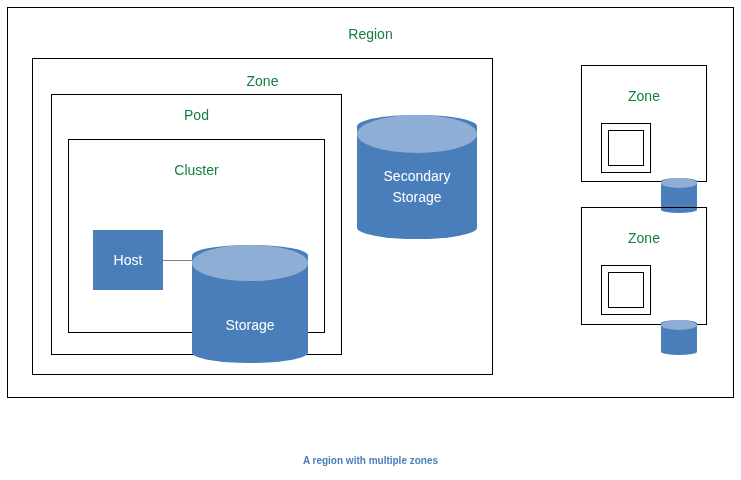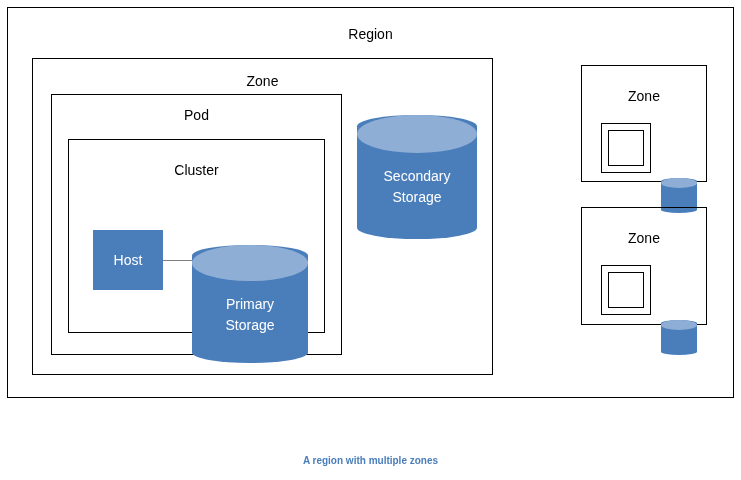--- a/index.html
+++ b/index.html
@@ -21,21 +21,21 @@
     position: absolute;
     border: 1px solid #000000;
     background: transparent;
     box-sizing: border-box;
   }
   .box-label {
     position: absolute;
     left: 0;
     right: 0;
     text-align: center;
-    color: #000000;
+    color: #15803d;
     font-size: 14px;
     line-height: 16px;
     white-space: nowrap;
   }
 
   
   .cyl {
     position: absolute;
     box-sizing: border-box;
     margin-top: 45px;
@@ -135,21 +135,20 @@
 
   <div class="connector" style="left:163px; top:260px; width:40px;"></div>
 
   <div class="host" style="left:93px; top:230px; width:70px; height:60px;">
     <span>Host</span>
   </div>
 
   <div class="cyl" style="left:192px; top:200px; width:116px; height:118px;">
     <div class="cyl-body"></div>
     <div class="cyl-top" style="height:36px;"></div>
-    <div class="cyl-text" style="top:50px;">Primary</div>
     <div class="cyl-text" style="top:71px;">Storage</div>
   </div>
 
   <div class="cyl" style="left:357px; top:70px; width:120px; height:124px;">
     <div class="cyl-body"></div>
     <div class="cyl-top" style="height:38px;"></div>
     <div class="cyl-text" style="top:52px;">Secondary</div>
     <div class="cyl-text" style="top:73px;">Storage</div>
   </div>
 

